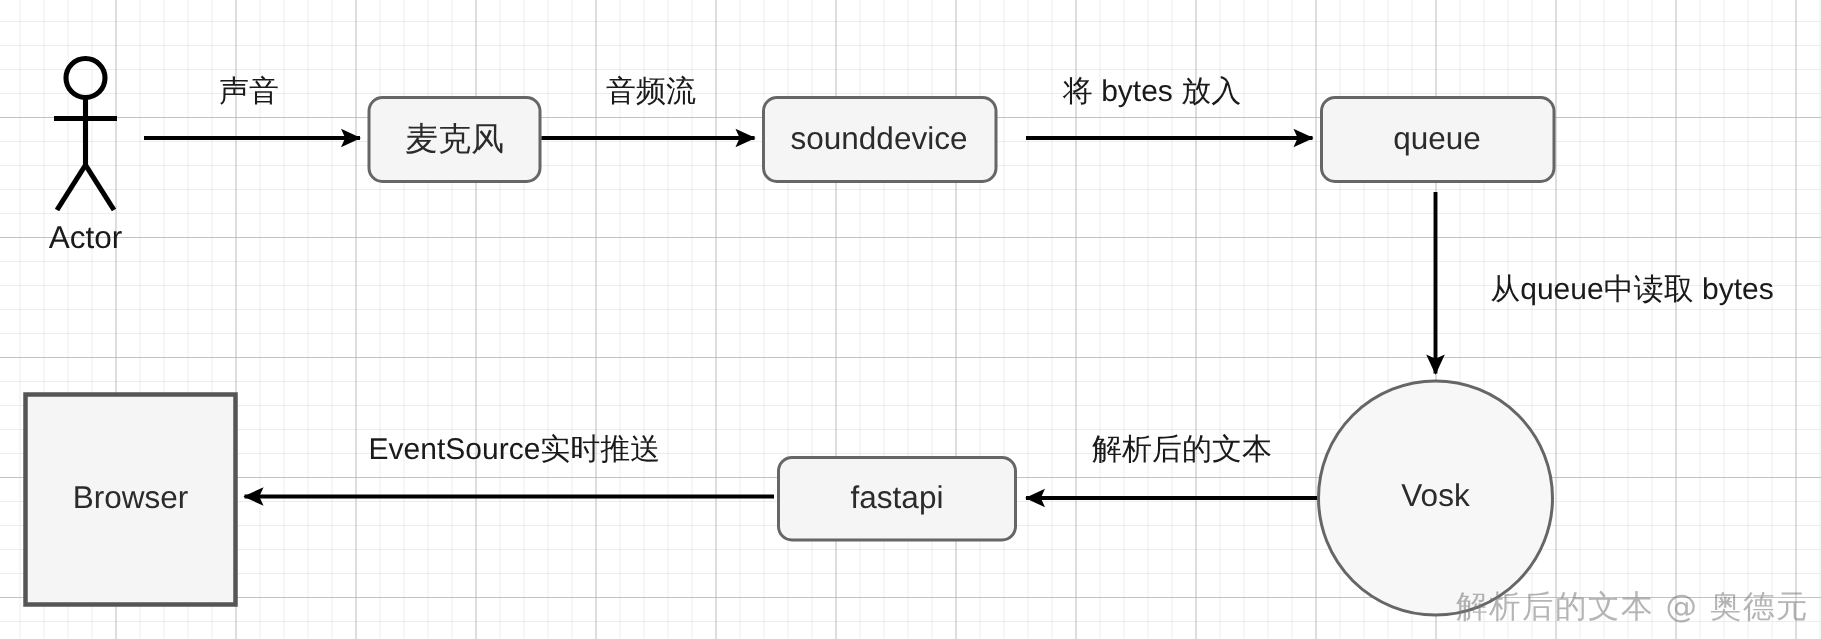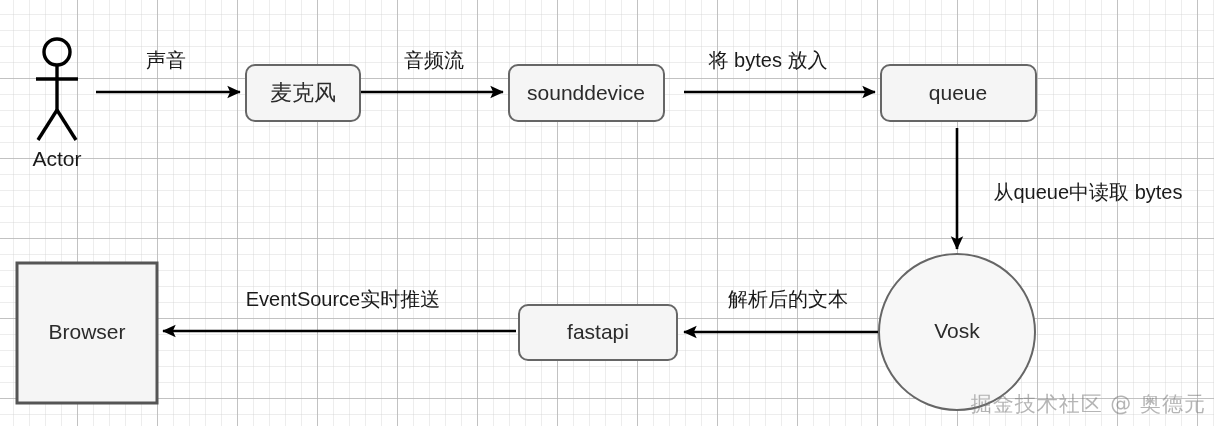--- a/index.html
+++ b/index.html
@@ -169,15 +169,15 @@
       <line class="edge-line" x1="516" y1="331" x2="163" y2="331" marker-end="url(#arrowhead)"></line>
       <text class="edge-label" x="343" y="301">EventSource实时推送</text>
     </g>
 
     <g>
       <rect class="shape-box-square" x="17" y="263" width="140" height="140"></rect>
       <text class="node-text" x="87" y="333">Browser</text>
     </g>
   </svg>
 
-  <div class="watermark">掘金技术社区 @ 奥德元</div>
+  <div class="watermark">解析后的文本 @ 奥德元</div>
 
 </div>
 
 </body></html>

